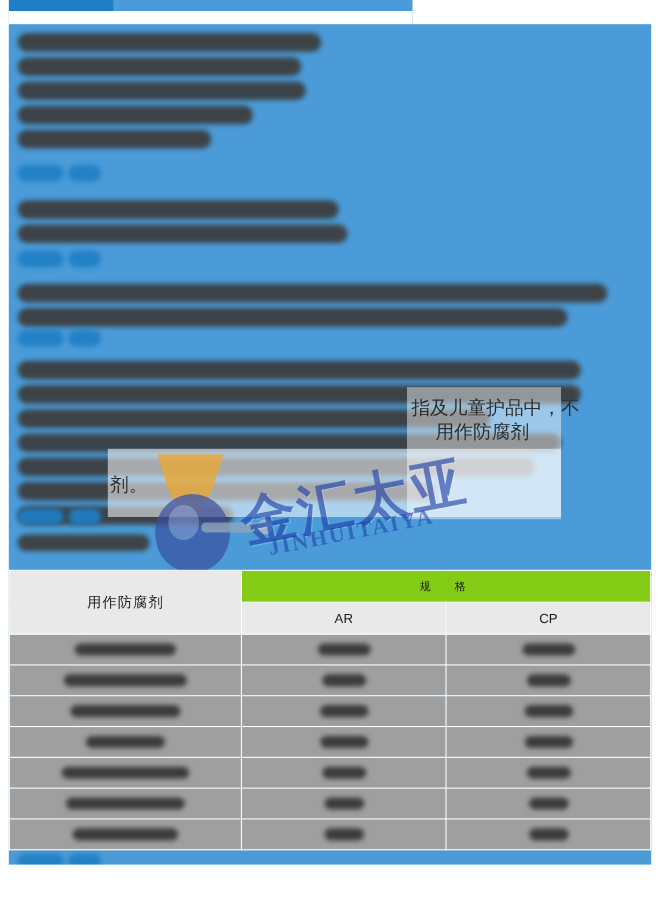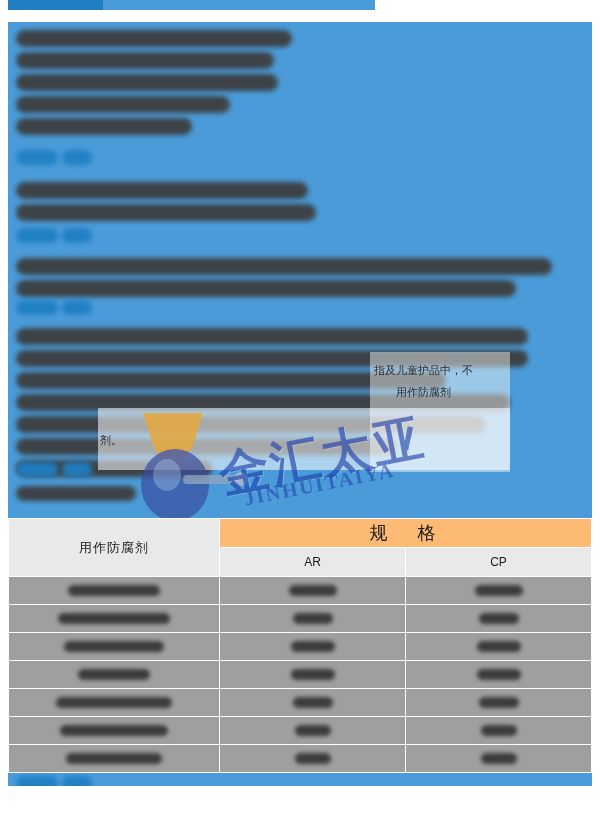--- a/index.html
+++ b/index.html
@@ -100,24 +100,24 @@
   th.namecol {
     width: 208px;
     background: #e9e9e9;
     color: #1a1a1a;
     font-weight: normal;
     font-size: 13px;
     height: 54px;
     letter-spacing: 1px;
   }
   th.speccol {
-    background: #fdba74;
+    background: #84cc16;
     color: #1a1a1a;
     font-weight: normal;
-    font-size: 18px;
+    font-size: 10px;
     height: 26px;
     letter-spacing: 6px;
   }
   th.sub {
     background: #e9e9e9;
     color: #1a1a1a;
     font-weight: normal;
     font-size: 12px;
     height: 26px;
   }
@@ -193,21 +193,21 @@
     left: 370px;
     top: 352px;
     width: 140px;
     height: 120px;
     background: rgba(255,255,255,0.45);
   }
   .wm-smalltext {
     position: absolute;
     font-family: "Liberation Sans", sans-serif;
     color: #2b2b2b;
-    font-size: 11px;
+    font-size: 17px;
     line-height: 17px;
     filter: blur(0.5px);
     white-space: nowrap;
   }
 </style>
 </head>
 <body>
 
 <div id="page">
 

